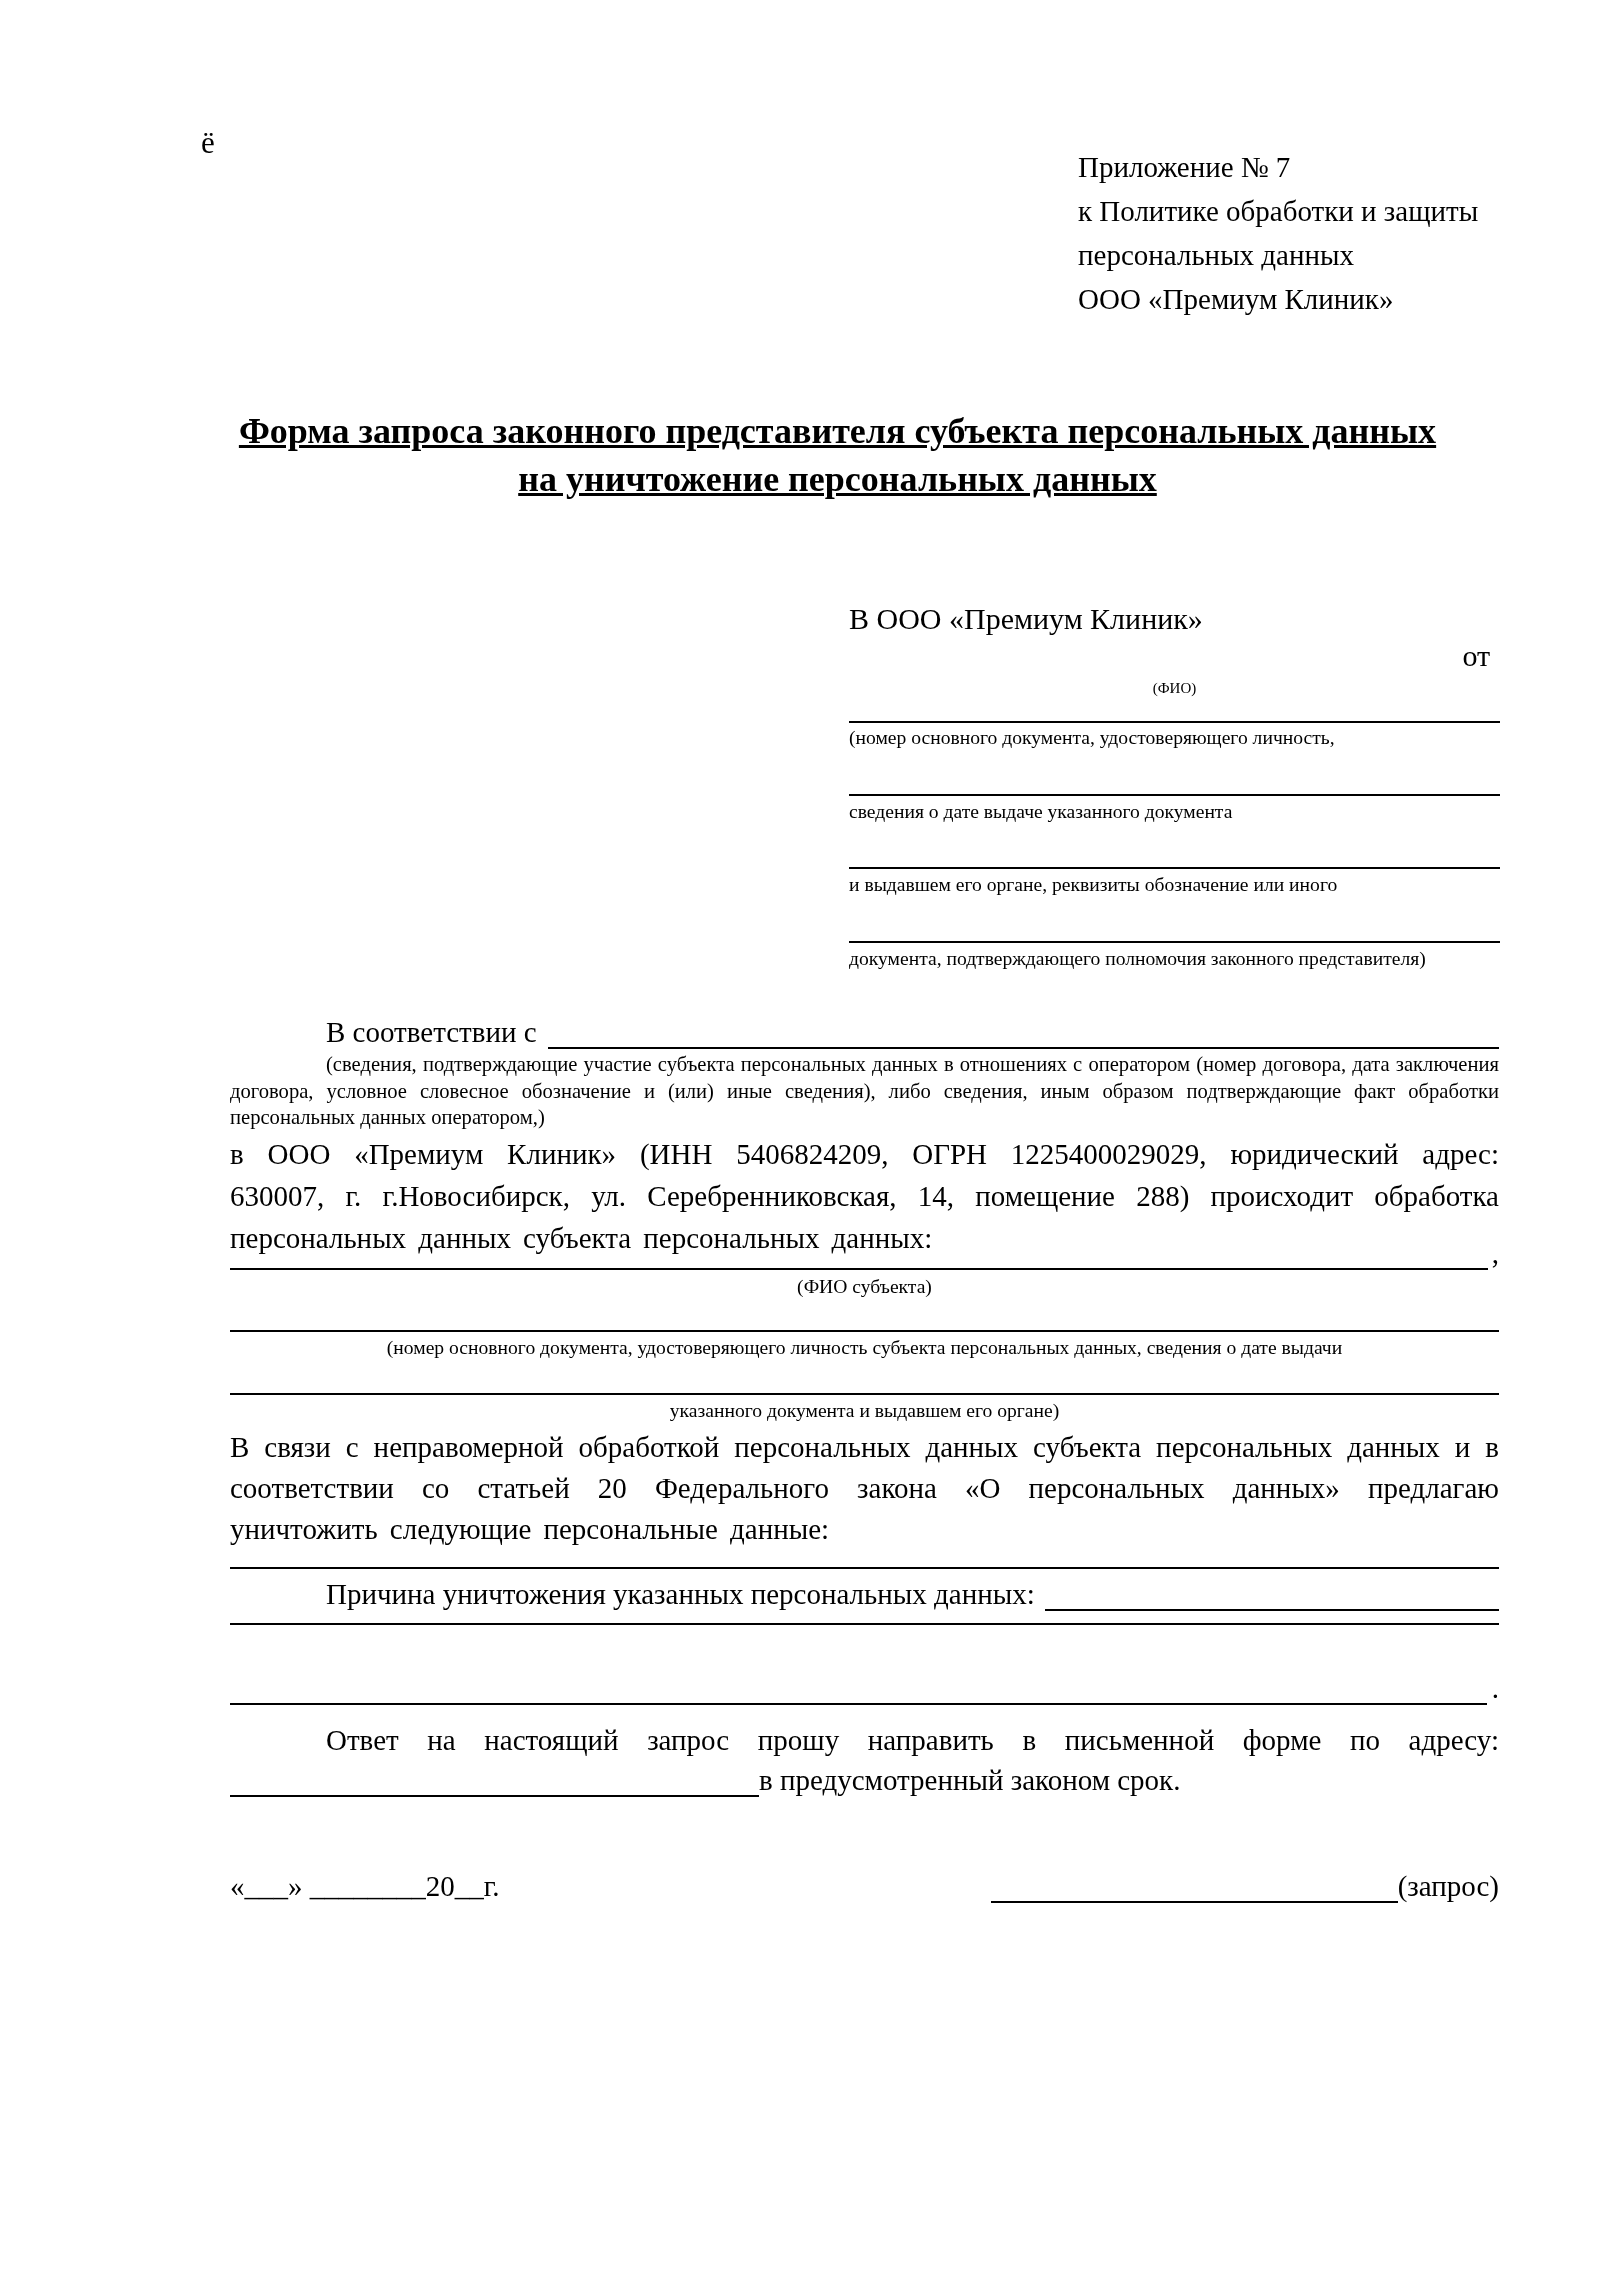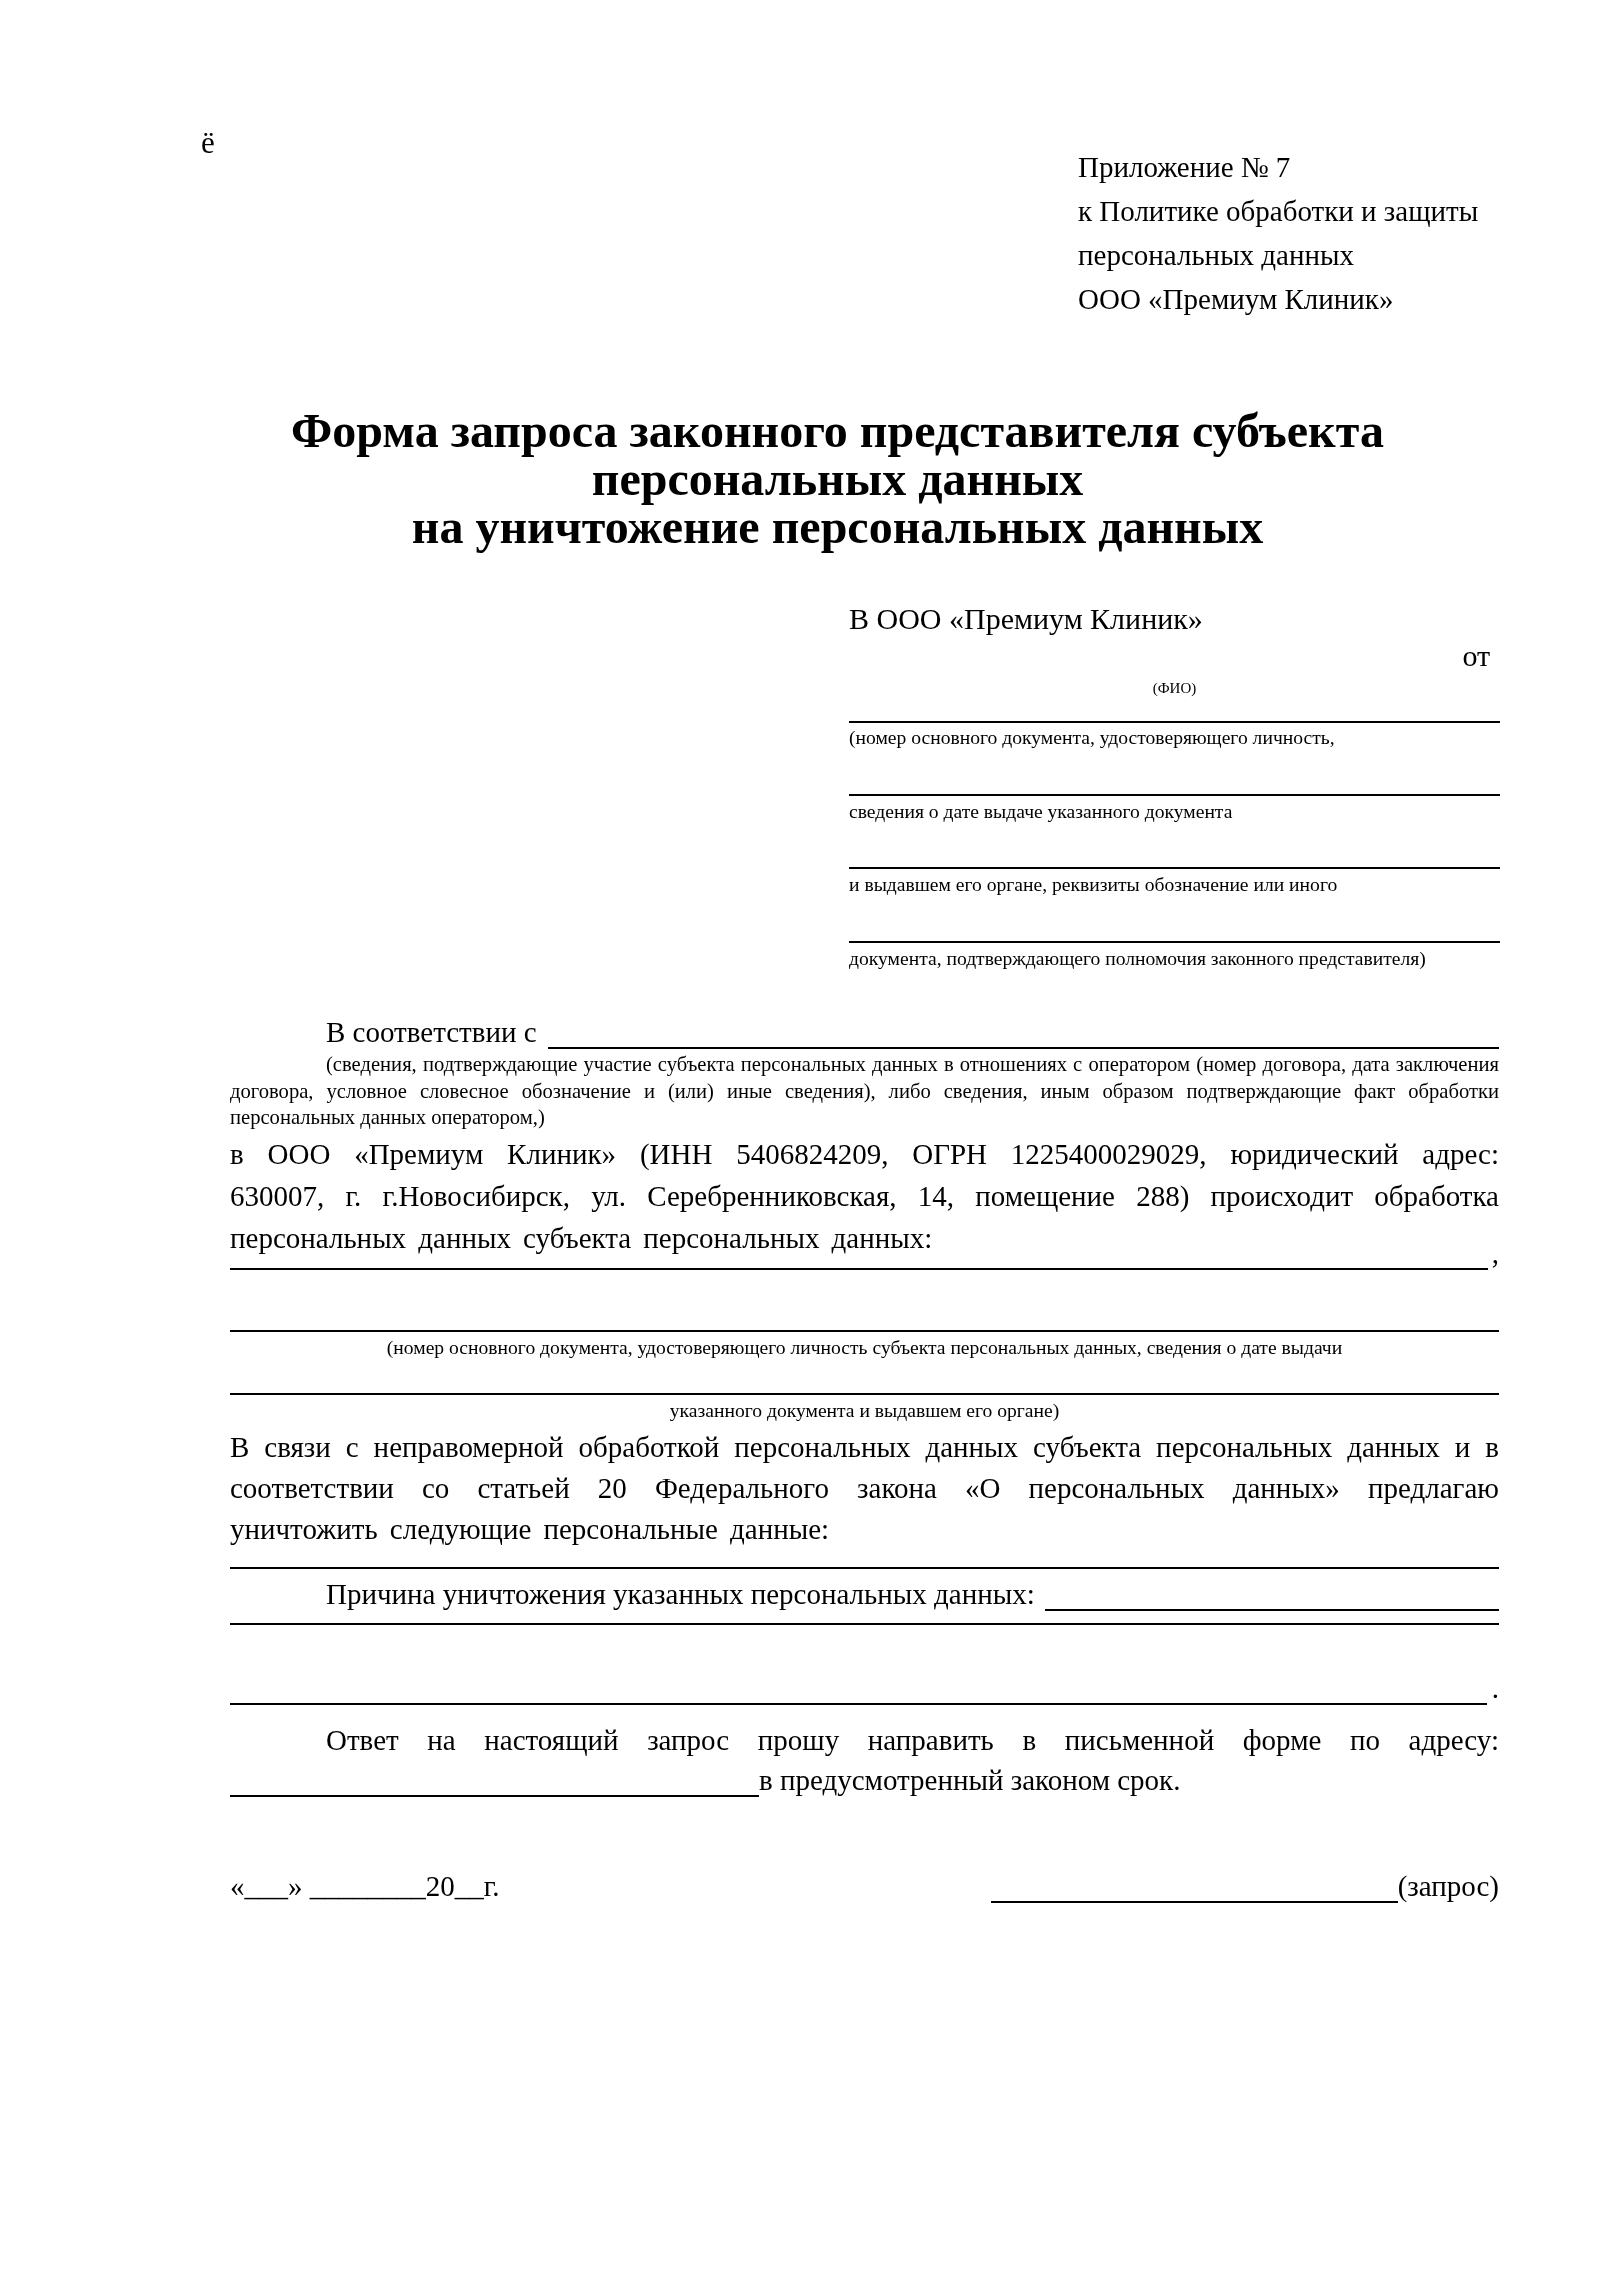--- a/index.html
+++ b/index.html
@@ -18,21 +18,21 @@
   .stray { left: 201px; top: 125px; font-size: 31px; }
 
   .header-block {
     left: 1078px; top: 145px; width: 461px;
     font-size: 29px; line-height: 44px;
   }
 
   .title {
     left: 176px; top: 407px; width: 1323px;
     text-align: center; font-weight: bold;
-    font-size: 48px; line-height: 48px;
+    font-size: 36px; line-height: 48px; text-decoration: underline;
   }
 
   .addressee { left: 849px; top: 600px; width: 651px; font-size: 30px; }
   .to-line { line-height: 37px; }
   .from-row { display: flex; align-items: flex-end; margin-top: 2px; height: 39px; flex-direction: column; }
   .from-row .lbl { padding-right: 9.8px; }
   .fill { flex: 1; border-bottom: 2.9px solid #000; }
   .fio-cap { text-align: center; font-size: 15px; margin-top: 2px; }
   .sig-rule { height: 0; border-bottom: 2.9px solid #000; margin-top: 43px; }
   .sig-rule.first { margin-top: 23.5px; }
@@ -133,20 +133,21 @@
   </div>
 
   <div class="abs content note">(сведения, подтверждающие участие субъекта персональных данных в отношениях с оператором (номер договора, дата заключения договора, условное словесное обозначение и (или) иные сведения), либо сведения, иным образом подтверждающие факт обработки персональных данных оператором,)</div>
 
   <div class="abs content par operator">в ООО «Премиум Клиник» (ИНН 5406824209, ОГРН 1225400029029, юридический адрес: 630007, г. г.Новосибирск, ул. Серебренниковская, 14, помещение 288) происходит обработка персональных данных субъекта персональных данных:</div>
 
   <div class="abs content row subject-row">
     <span class="fill"></span>
     <span class="comma">,</span>
   </div>
+  <div class="abs content capwide cap-fio-sub">(ФИО субъекта)</div>
 
   <div class="abs content hr hr-doc-1"></div>
   <div class="abs content capwide cap-doc-1">(номер основного документа, удостоверяющего личность субъекта персональных данных, сведения о дате выдачи</div>
 
   <div class="abs content hr hr-doc-2"></div>
   <div class="abs content capwide cap-doc-2">указанного документа и выдавшем его органе)</div>
 
   <div class="abs content par unlawful">В связи с неправомерной обработкой персональных данных субъекта персональных данных и в соответствии со статьей 20 Федерального закона «О персональных данных» предлагаю уничтожить следующие персональные данные:</div>
 
   <div class="abs content hr hr-blank-1"></div>

